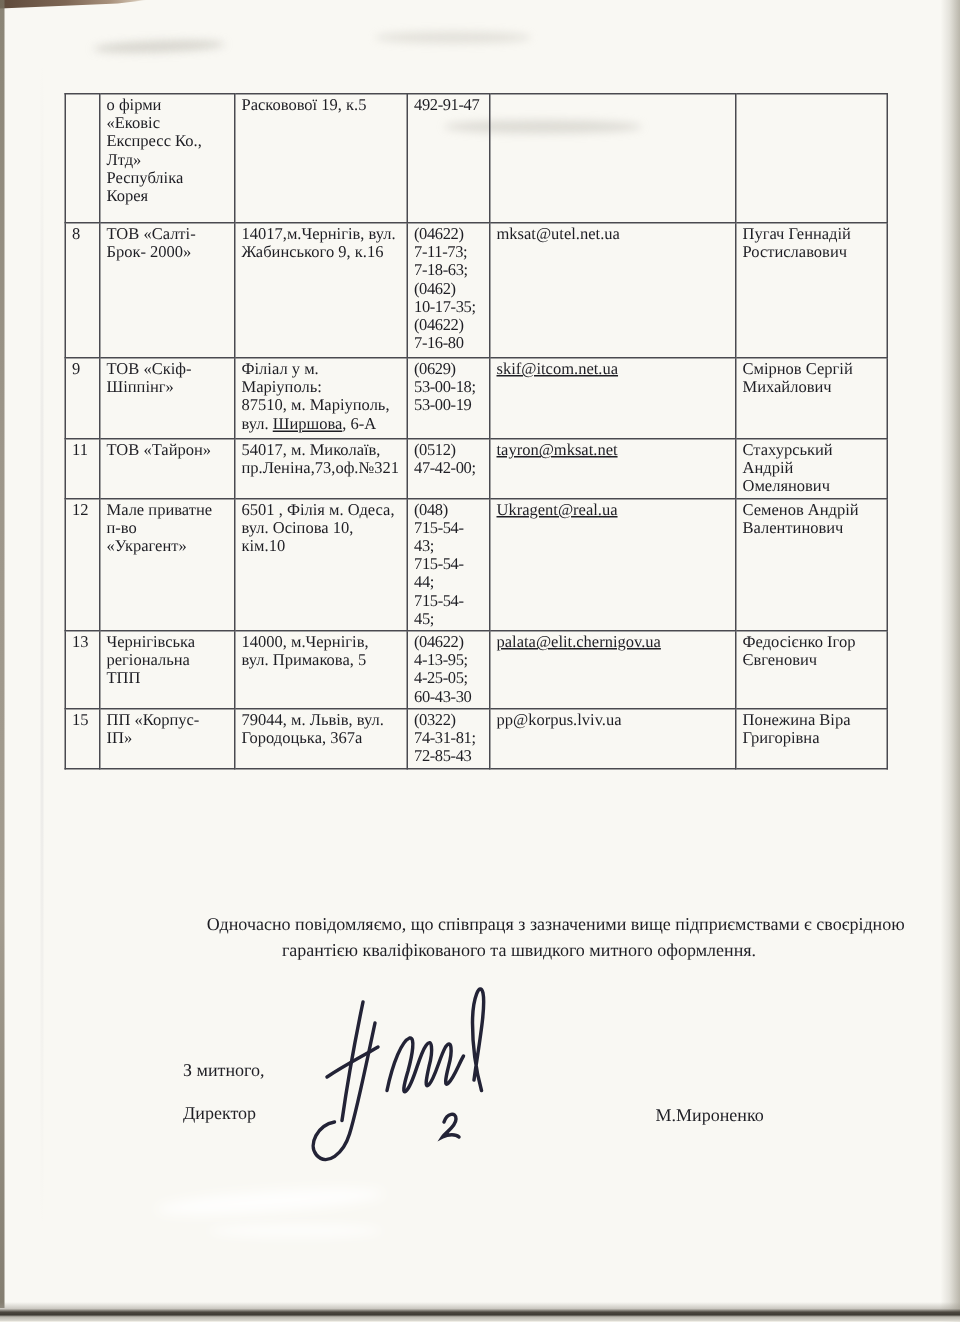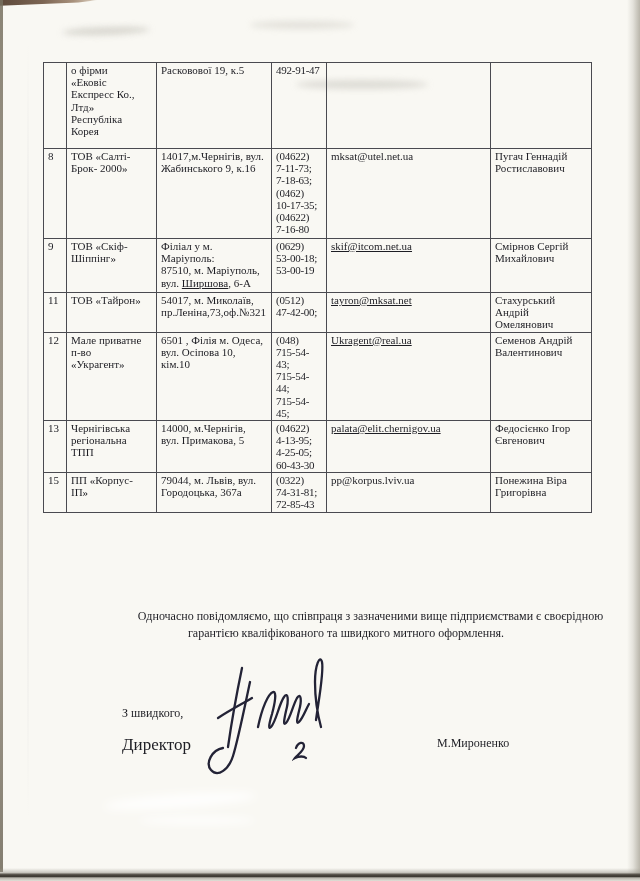--- a/index.html
+++ b/index.html
@@ -71,21 +71,21 @@
   .closing{
     position:absolute;left:64px;top:596px;width:540px;
     font-size:12px;line-height:16.5px;
     text-indent:49px;
     white-space:pre-line;
     margin:12px;
     text-align:center;
   }
   
   .salutation{position:absolute;left:122px;top:706px;font-size:12px;}
-  .signer-title{position:absolute;left:122px;top:735px;font-size:17px;font-family:Liberation Serif, serif;}
+  .signer-title{position:absolute;left:122px;top:735px;font-size:12px;font-family:Liberation Serif, serif;}
   .signer-name{position:absolute;left:437px;top:736px;font-size:12px;}
   .signature-svg{position:absolute;left:198px;top:652px;width:160px;height:130px;}
   .signature-svg path{fill:none;stroke:#232336;stroke-width:2.3;stroke-linecap:round;}
 </style>
 </head>
 <body>
 
 <div class="page">
 
   <div class="corner-tl"></div>
@@ -209,21 +209,21 @@
           <td class="email">pp@korpus.lviv.ua</td>
           <td class="contact">Понежина Віра
 Григорівна</td>
         </tr>
       </tbody>
   </table>
 
   <p class="closing">Одночасно повідомляємо, що співпраця з зазначеними вище підприємствами є своєрідною
 гарантією кваліфікованого та швидкого митного оформлення.</p>
 
-  <div class="salutation">З швидкого,</div>
+  <div class="salutation">З митного,</div>
   <div class="signer-title">Директор</div>
   <div class="signer-name">М.Мироненко</div>
 
   <svg class="signature-svg" viewBox="0 0 160 130" xmlns="http://www.w3.org/2000/svg">
     <path d="M44 16 C39 40 33 74 30 95"></path>
     <path d="M20 66 C32 58 44 52 54 46"></path>
     <path d="M52 30 C46 58 40 88 35 104 C31 117 20 126 13 118 C7 111 14 98 25 96"></path>
     <path d="M60 75 C64 56 70 42 75 40 C79 39 77 51 74 62 C71 72 70 78 73 75 C78 70 81 52 86 45 C90 39 91 48 88 59 C86 68 85 74 88 71 C92 67 95 53 99 46 C103 40 104 48 101 59 C99 67 98 73 101 70 C105 66 108 57 111 52"></path>
     <path d="M118 68 C121 46 126 20 124 10 C122 2 117 13 117 30 C117 50 120 64 123 75"></path>
     <path d="M98 96 C100 90 106 89 106 94 C106 99 99 103 97 106 C101 104 106 104 108 106"></path>

